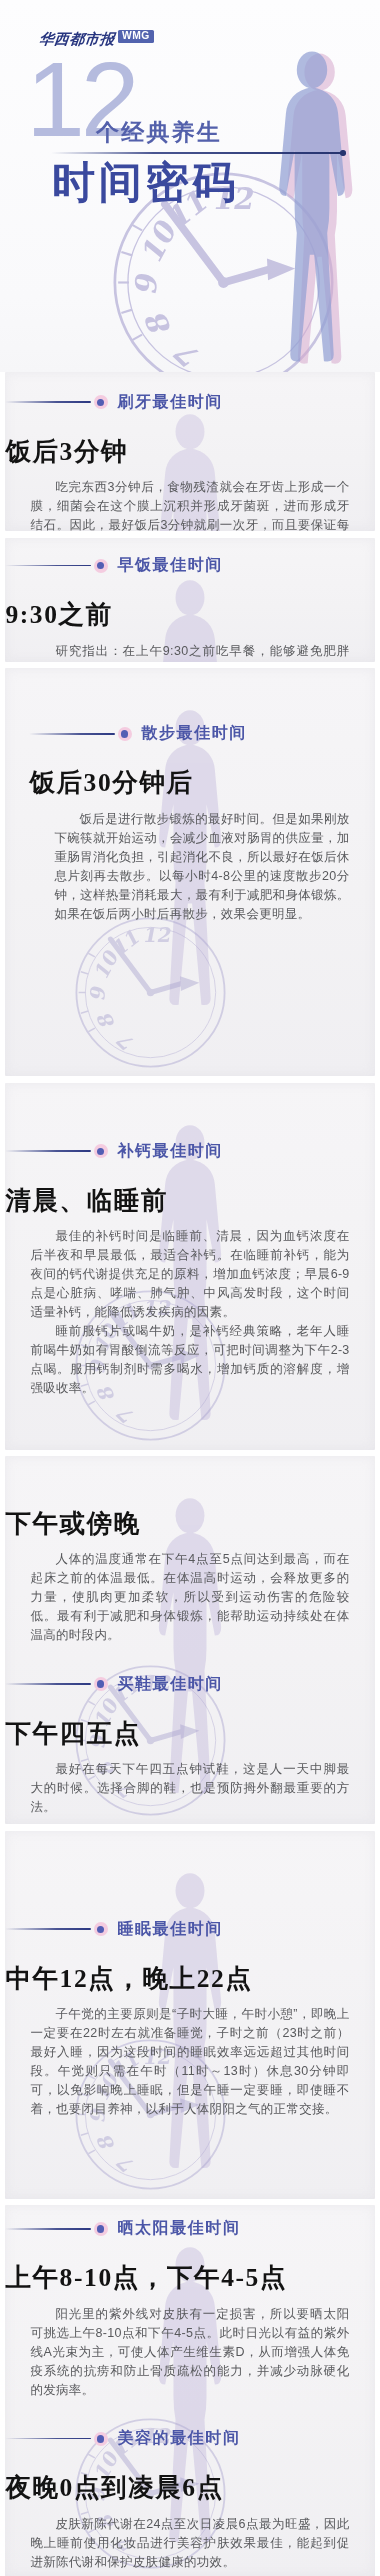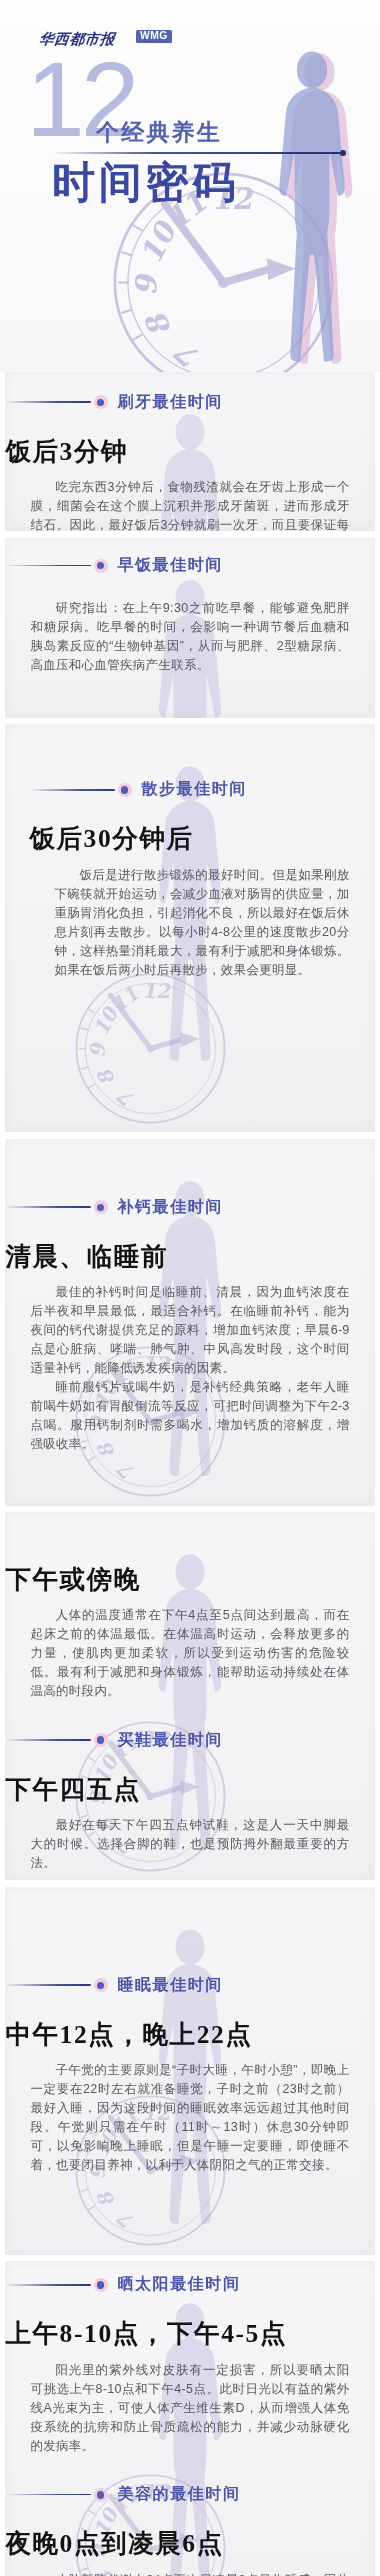--- a/index.html
+++ b/index.html
@@ -11,21 +11,21 @@
   .page{position:relative;width:380px;height:2576px;background:#ffffff;}
 
   
   .hero{position:relative;width:380px;height:372px;background:linear-gradient(180deg,#fdfdfe 0%,#f9f9fb 80%,#f6f6f8 100%);overflow:hidden;}
   .brand{position:absolute;top:30px;left:39px;display:flex;align-items:flex-start;gap:3.3px;}
   .brand-script{
     font-family:"Liberation Serif","DejaVu Serif",serif;
     font-size:14.7px;font-weight:700;font-style:italic;color:#27357f;
     transform:skewX(-6deg);letter-spacing:0.5px;white-space:nowrap;
   }
-  .brand-badge-wrap{display:flex;flex-direction:column;align-items:center;margin-top:0;margin-left:18px;}
+  .brand-badge-wrap{display:flex;flex-direction:column;align-items:center;margin-top:0;}
   .brand-badge{
     background:#5263ae;color:#ffffff;font-weight:700;font-size:10.3px;letter-spacing:0.5px;
     padding:1.1px 3.8px 1.6px;border-radius:1.6px;line-height:1;
   }
   .brand-sub{height:2.2px;margin-top:1.1px;border-radius:0.5px;
     background:repeating-linear-gradient(90deg,#93a2cf 0 1.6px,rgba(255,255,255,0) 1.6px 2.7px);}
   .big-number{
     position:absolute;left:26px;top:48px;font-size:106px;line-height:0.98;font-weight:500;
     color:#b5bbde;letter-spacing:-4.3px;
   }
@@ -38,21 +38,21 @@
   .hero-clock{position:absolute;left:104px;top:163px;width:239px;height:239px;color:#b7b2d8;opacity:.75;}
   .hero-bodies{position:absolute;right:-7.6px;top:46px;width:152px;height:326px;}
 
   
   .card{
     position:relative;margin:0 5.4px 6.5px;overflow:hidden;border-radius:1.1px;
     background:linear-gradient(180deg,#f6f5f7 0%,#f3f2f4 55%,#f0eff2 100%);
     box-shadow:inset 0 0 12px rgba(190,190,200,.18);
   }
   .c1{height:159px;padding-top:6.5px;box-sizing:border-box;}
-  .c2{height:180px;padding-top:4.3px;box-sizing:border-box;}
+  .c2{height:124px;padding-top:4.3px;box-sizing:border-box;}
   .c3{height:408px;padding-top:42px;box-sizing:border-box;padding-left:24px;}
   .c4{height:367px;padding-top:45px;box-sizing:border-box;}
   .c5{height:368px;padding-top:42px;box-sizing:border-box;}
   .c6{height:368px;padding-top:75px;box-sizing:border-box;}
   .c7{height:372px;box-sizing:border-box;}
   .sec{position:relative;z-index:2;}
   .sec + .sec{margin-top:15px;}
   .sec-head{display:flex;align-items:center;}
   .sec-line{width:86px;height:1.6px;border-radius:1.1px;flex:0 0 auto;
     background:linear-gradient(90deg,rgba(44,56,130,0) 0%,rgba(44,56,130,.85) 60%,#2c3882 100%);}
@@ -161,20 +161,21 @@
         <g fill="#beb3da" opacity=".38">
           <use href="#sym-body"></use>
         </g>
       </svg>
     <div class="sec">
       <div class="sec-head">
         <span class="sec-line"></span>
         <span class="sec-dot"></span>
         <h2 class="sec-title">早饭最佳时间</h2>
       </div>
+      <div class="sec-time">9:30之前</div>
       <div class="sec-body">
         <p>研究指出：在上午9:30之前吃早餐，能够避免肥胖和糖尿病。吃早餐的时间，会影响一种调节餐后血糖和胰岛素反应的“生物钟基因”，从而与肥胖、2型糖尿病、高血压和心血管疾病产生联系。</p>
       </div>
     </div>
   </section>
 
   <section class="card c3">
     <svg class="wm-body" viewBox="0 0 120 300">
         <g fill="#beb3da" opacity=".4">
           <use href="#sym-body"></use>

